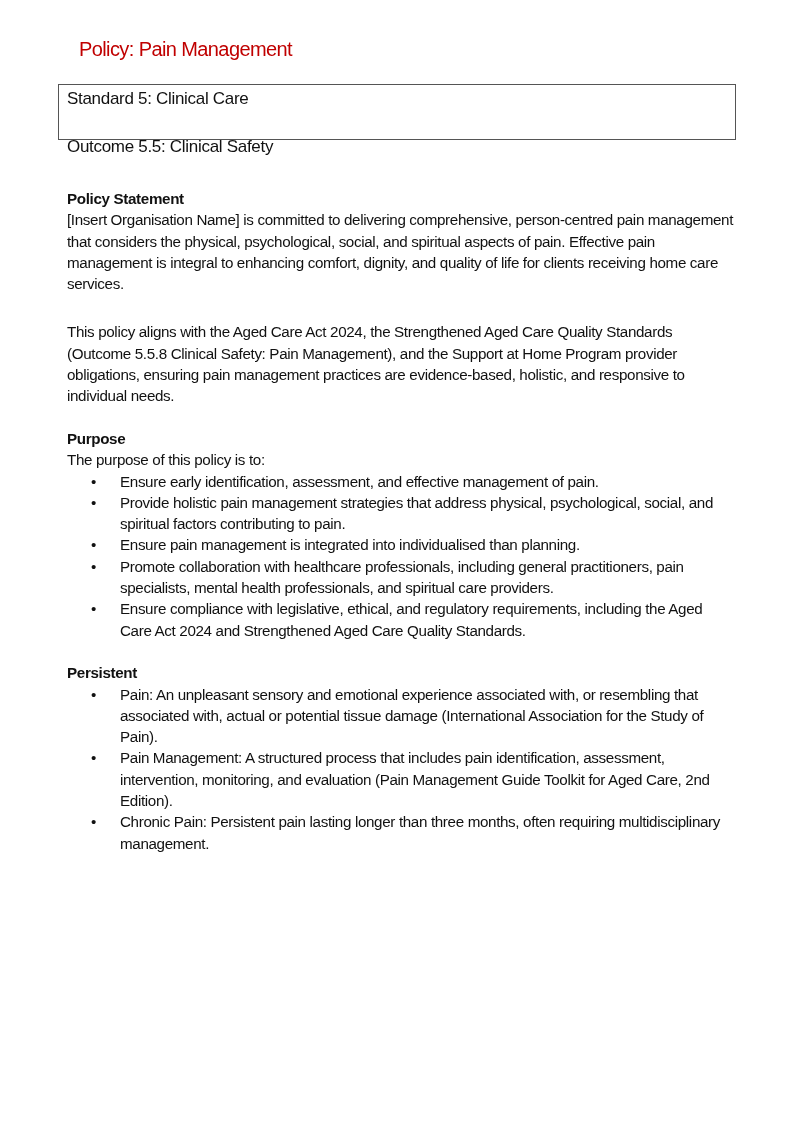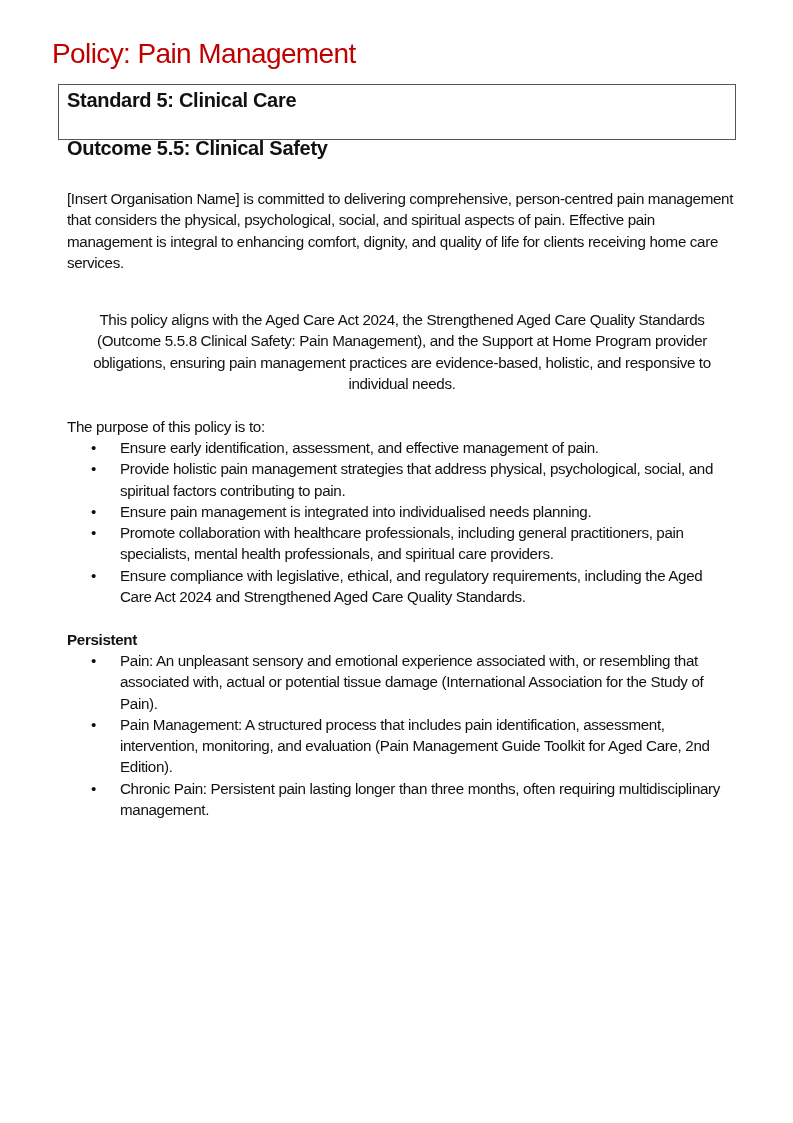--- a/index.html
+++ b/index.html
@@ -1,57 +1,59 @@
 <!DOCTYPE html>
 <html><head>
   <meta charset="utf-8">
   <style>
     html, body { margin: 0; padding: 0; background: #ffffff; }
     body { width: 793px; height: 1123px; position: relative; overflow: hidden;
            font-family: "Liberation Sans", sans-serif; color: #111111; }
-    .title { position: absolute; left: 52px; top: 38px; margin: 0;
-             font-size: 28px; font-weight: normal; color: #c00000; letter-spacing: -0.6px; }
+    .title { position: absolute; left: 79px; top: 38px; margin: 0;
+             font-size: 20px; font-weight: normal; color: #c00000; letter-spacing: -0.6px; }
     .std-box { position: absolute; left: 58px; top: 84px; width: 678px; height: 56px;
                border: 1px solid #555; box-sizing: border-box; }
-    .std-line { position: absolute; left: 8px; font-size: 20px; font-weight: bold; letter-spacing: -0.3px; }
+    .std-line { position: absolute; left: 8px; font-size: 17px; font-weight: normal; letter-spacing: -0.3px; }
     .std-line.l1 { top: 4px; }
     .std-line.l2 { top: 52px; }
     .content { position: absolute; left: 67px; top: 188px; width: 670px;
                font-size: 15.2px; line-height: 21.3px; letter-spacing: -0.35px; }
     .section { margin-bottom: 21.3px; }
     .h { font-weight: bold; margin: 0; font-size: 15.2px; }
     p { margin: 0; }
-    p + p { margin-top: 36px; text-align: center; }
+    p + p { margin-top: 27px; }
     ul { margin: 0; padding: 0; list-style: none; }
     li { position: relative; padding-left: 53px; }
     li .bullet { position: absolute; left: 24px; top: 0; }
   </style>
 </head>
 <body>
 
 <h1 class="title">Policy: Pain Management</h1>
 
 <div class="std-box">
   <div class="std-line l1">Standard 5: Clinical Care</div>
   <div class="std-line l2">Outcome 5.5: Clinical Safety</div>
 </div>
 
 <div class="content">
 
   <div class="section">
+    <div class="h">Policy Statement</div>
     <p>[Insert Organisation Name] is committed to delivering comprehensive, person-centred pain management that considers the physical, psychological, social, and spiritual aspects of pain. Effective pain management is integral to enhancing comfort, dignity, and quality of life for clients receiving home care services.</p>
     <p>This policy aligns with the Aged Care Act 2024, the Strengthened Aged Care Quality Standards (Outcome 5.5.8 Clinical Safety: Pain Management), and the Support at Home Program provider obligations, ensuring pain management practices are evidence-based, holistic, and responsive to individual needs.</p>
   </div>
 
   <div class="section">
+    <div class="h">Purpose</div>
     <p>The purpose of this policy is to:</p>
     <ul>
       <li><span class="bullet">•</span><span>Ensure early identification, assessment, and effective management of pain.</span></li>
       <li><span class="bullet">•</span><span>Provide holistic pain management strategies that address physical, psychological, social, and spiritual factors contributing to pain.</span></li>
-      <li><span class="bullet">•</span><span>Ensure pain management is integrated into individualised needs planning.</span></li>
+      <li><span class="bullet">•</span><span>Ensure pain management is integrated into individualised than planning.</span></li>
       <li><span class="bullet">•</span><span>Promote collaboration with healthcare professionals, including general practitioners, pain specialists, mental health professionals, and spiritual care providers.</span></li>
       <li><span class="bullet">•</span><span>Ensure compliance with legislative, ethical, and regulatory requirements, including the Aged Care Act 2024 and Strengthened Aged Care Quality Standards.</span></li>
     </ul>
   </div>
 
 
   <div class="section">
     <div class="h">Persistent</div>
     <ul>
       <li><span class="bullet">•</span><span>Pain: An unpleasant sensory and emotional experience associated with, or resembling that associated with, actual or potential tissue damage (International Association for the Study of Pain).</span></li>

